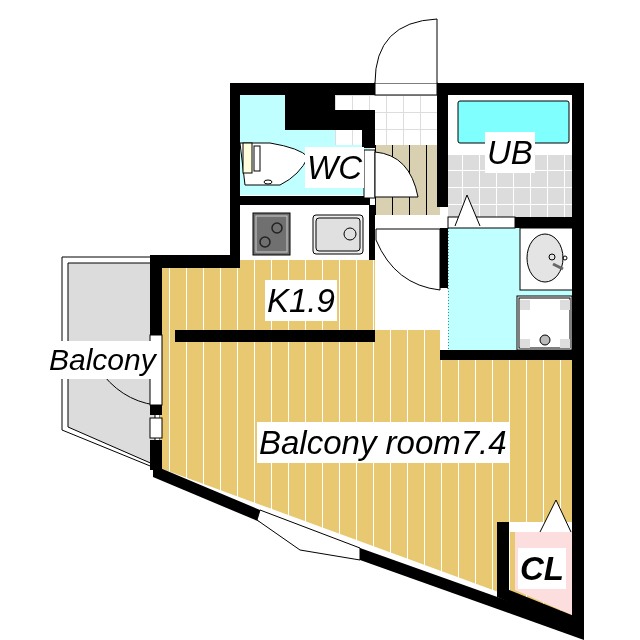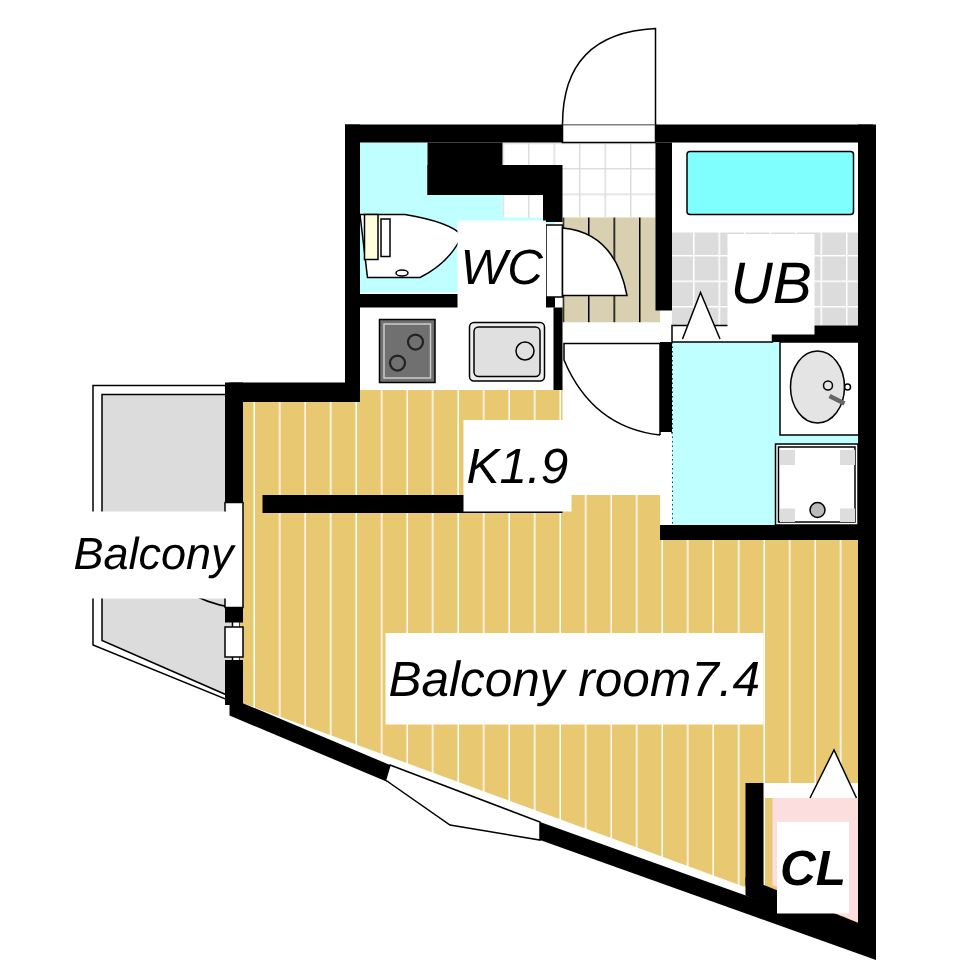--- a/index.html
+++ b/index.html
@@ -1,18 +1,18 @@
 <!DOCTYPE html>
 <html><head>
 <meta charset="utf-8">
 <style>
   html, body { margin: 0; padding: 0; background: #ffffff; }
   body { width: 640px; height: 640px; overflow: hidden; position: relative; font-family: "Liberation Sans", sans-serif; }
   svg { position: absolute; left: 0; top: 0; }
-  .lbl { position: absolute; background: #ffffff; color: #000; font-style: italic; font-family: "Liberation Sans", sans-serif; line-height: 1; padding: 14px 2px; white-space: nowrap; }
+  .lbl { position: absolute; background: #ffffff; color: #000; font-style: italic; font-family: "Liberation Sans", sans-serif; line-height: 1; padding: 4px 2px; white-space: nowrap; }
 </style>
 </head>
 <body>
 
 <svg width="640" height="640" viewBox="0 0 640 640">
   <defs>
     <pattern id="wood" x="0" y="0" width="17" height="10" patternUnits="userSpaceOnUse">
       <rect width="17" height="10" fill="#e8c870"></rect>
       <line x1="16.5" y1="0" x2="16.5" y2="10" stroke="#ffffff" stroke-width="1"></line>
     </pattern>
@@ -155,17 +155,17 @@
   <g>
     <rect x="150" y="335" width="12" height="70" fill="#ffffff" stroke="#000" stroke-width="1"></rect>
     <rect x="150" y="418" width="12" height="20" fill="#ffffff" stroke="#000" stroke-width="1"></rect>
   </g>
   <g>
     <path d="M260 510 L360 548 L360 560 L300 550 L257 520 Z" fill="#ffffff" stroke="#000" stroke-width="1"></path>
   </g>
 </svg>
 
 <div class="lbl" style="left:305px; top:147px; font-size:33px;">WC</div>
-<div class="lbl" style="left:485px; top:156px; font-size:39px;">UB</div>
-<div class="lbl" style="left:265px; top:280px; font-size:33px;margin-left:44px;">K1.9</div>
+<div class="lbl" style="left:485px; top:132px; font-size:33px;">UB</div>
+<div class="lbl" style="left:265px; top:280px; font-size:33px;">K1.9</div>
 <div class="lbl" style="left:47px; top:341px; font-size:30px;font-style:italic;">Balcony</div>
 <div class="lbl" style="left:257px; top:422px; font-size:33px;">Balcony room7.4</div>
 <div class="lbl" style="left:518px; top:548px; font-size:33px;font-weight:bold;">CL</div>
 
 </body></html>

